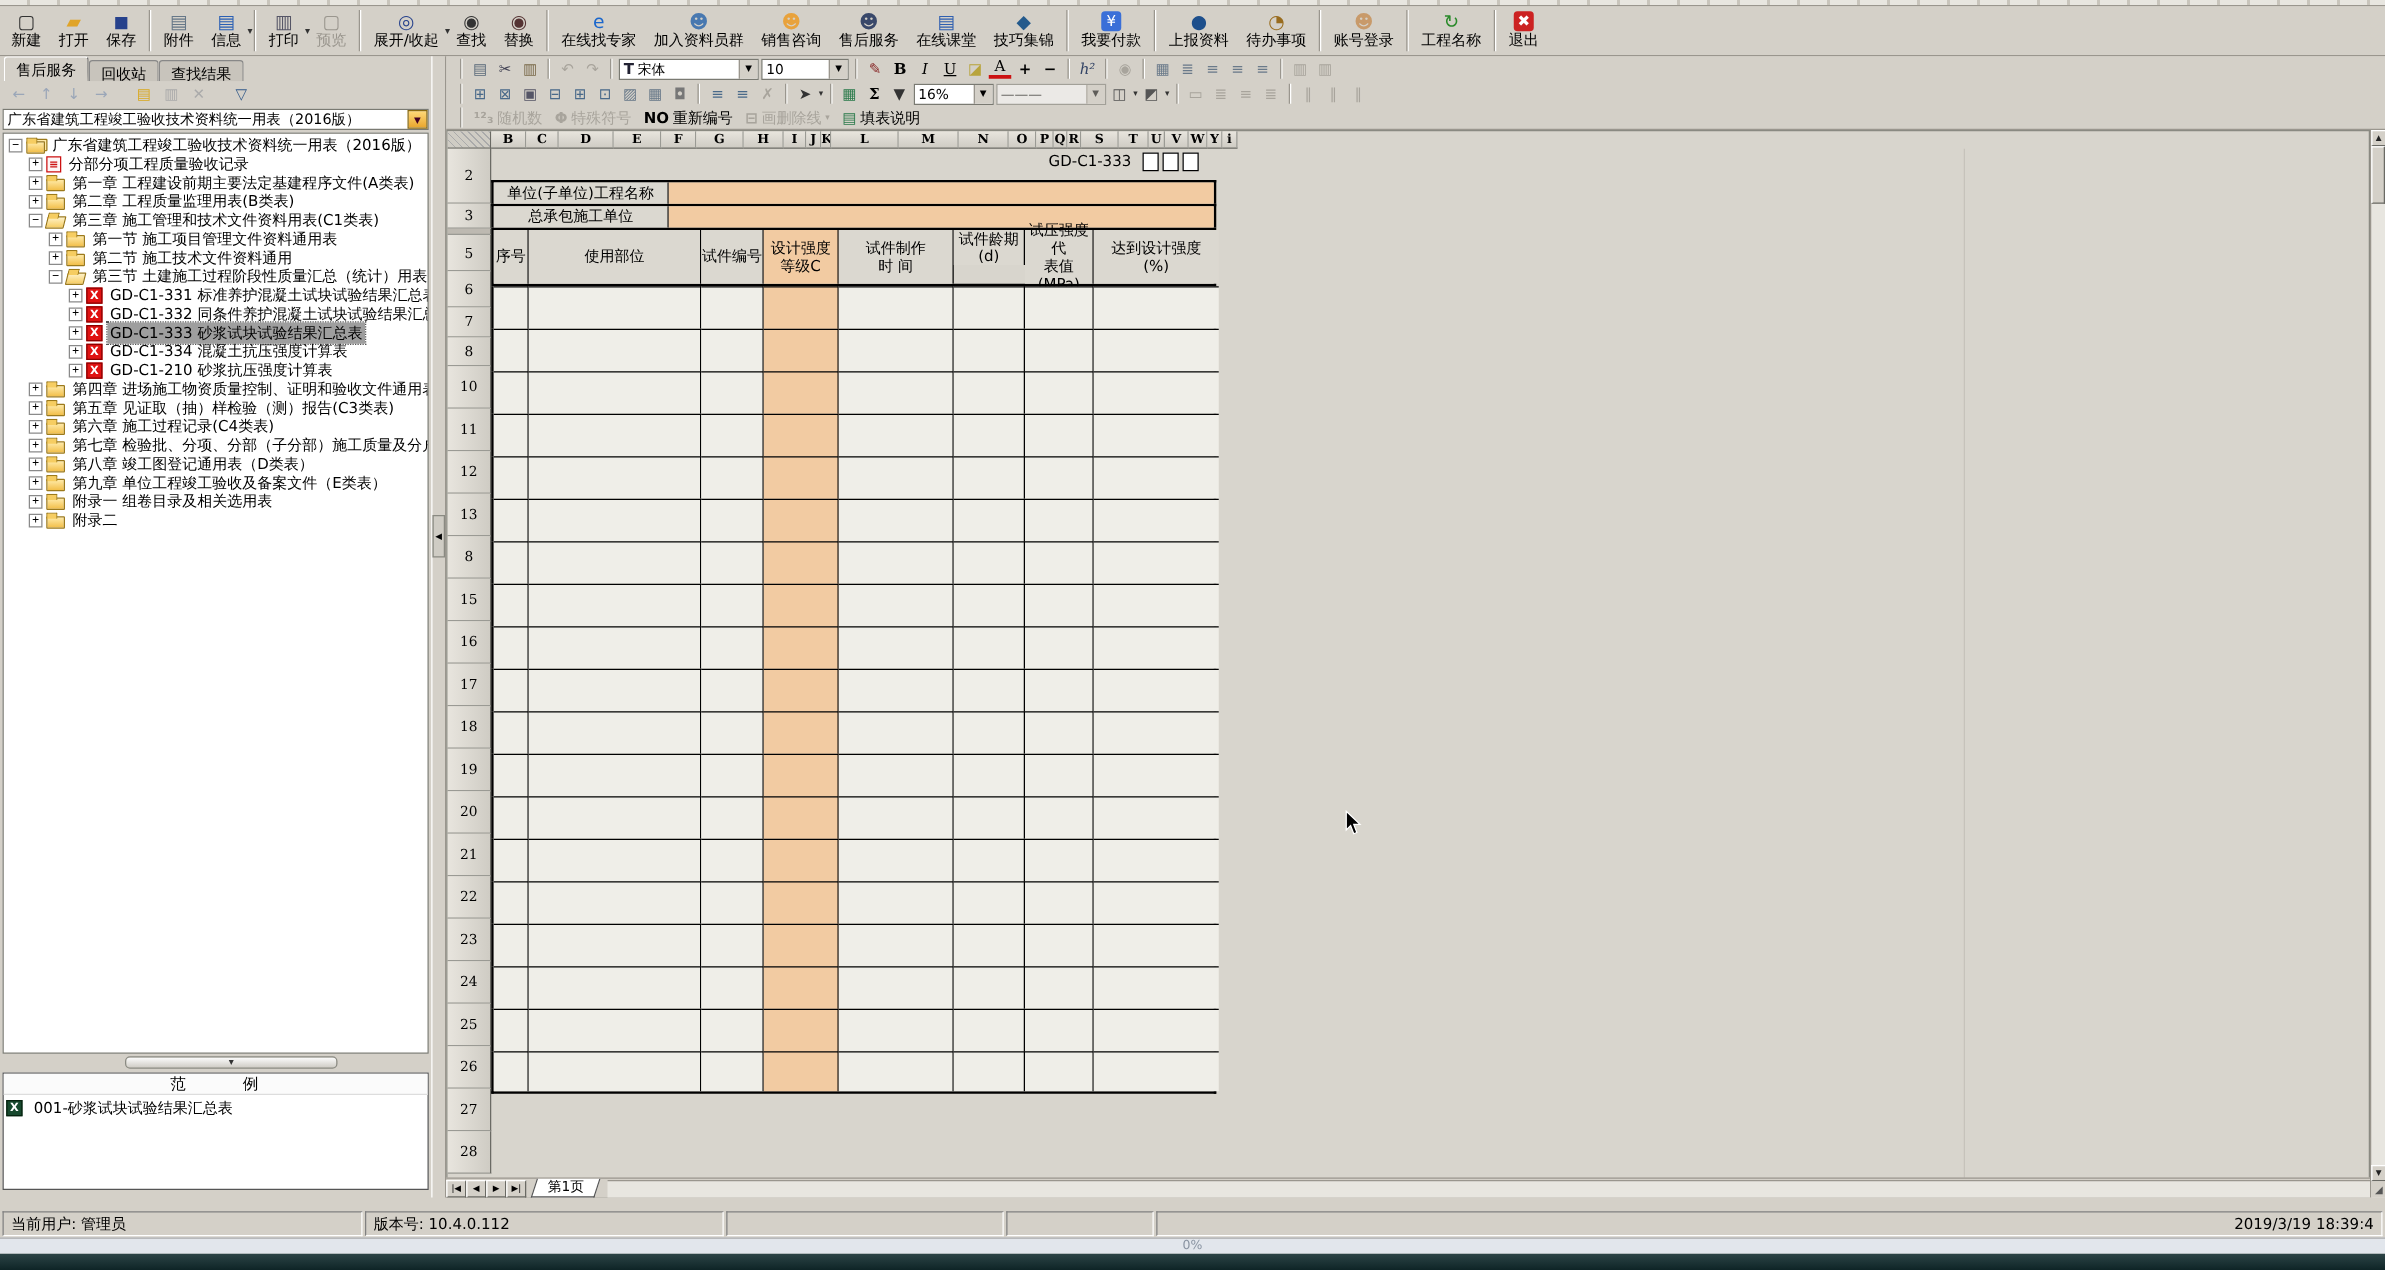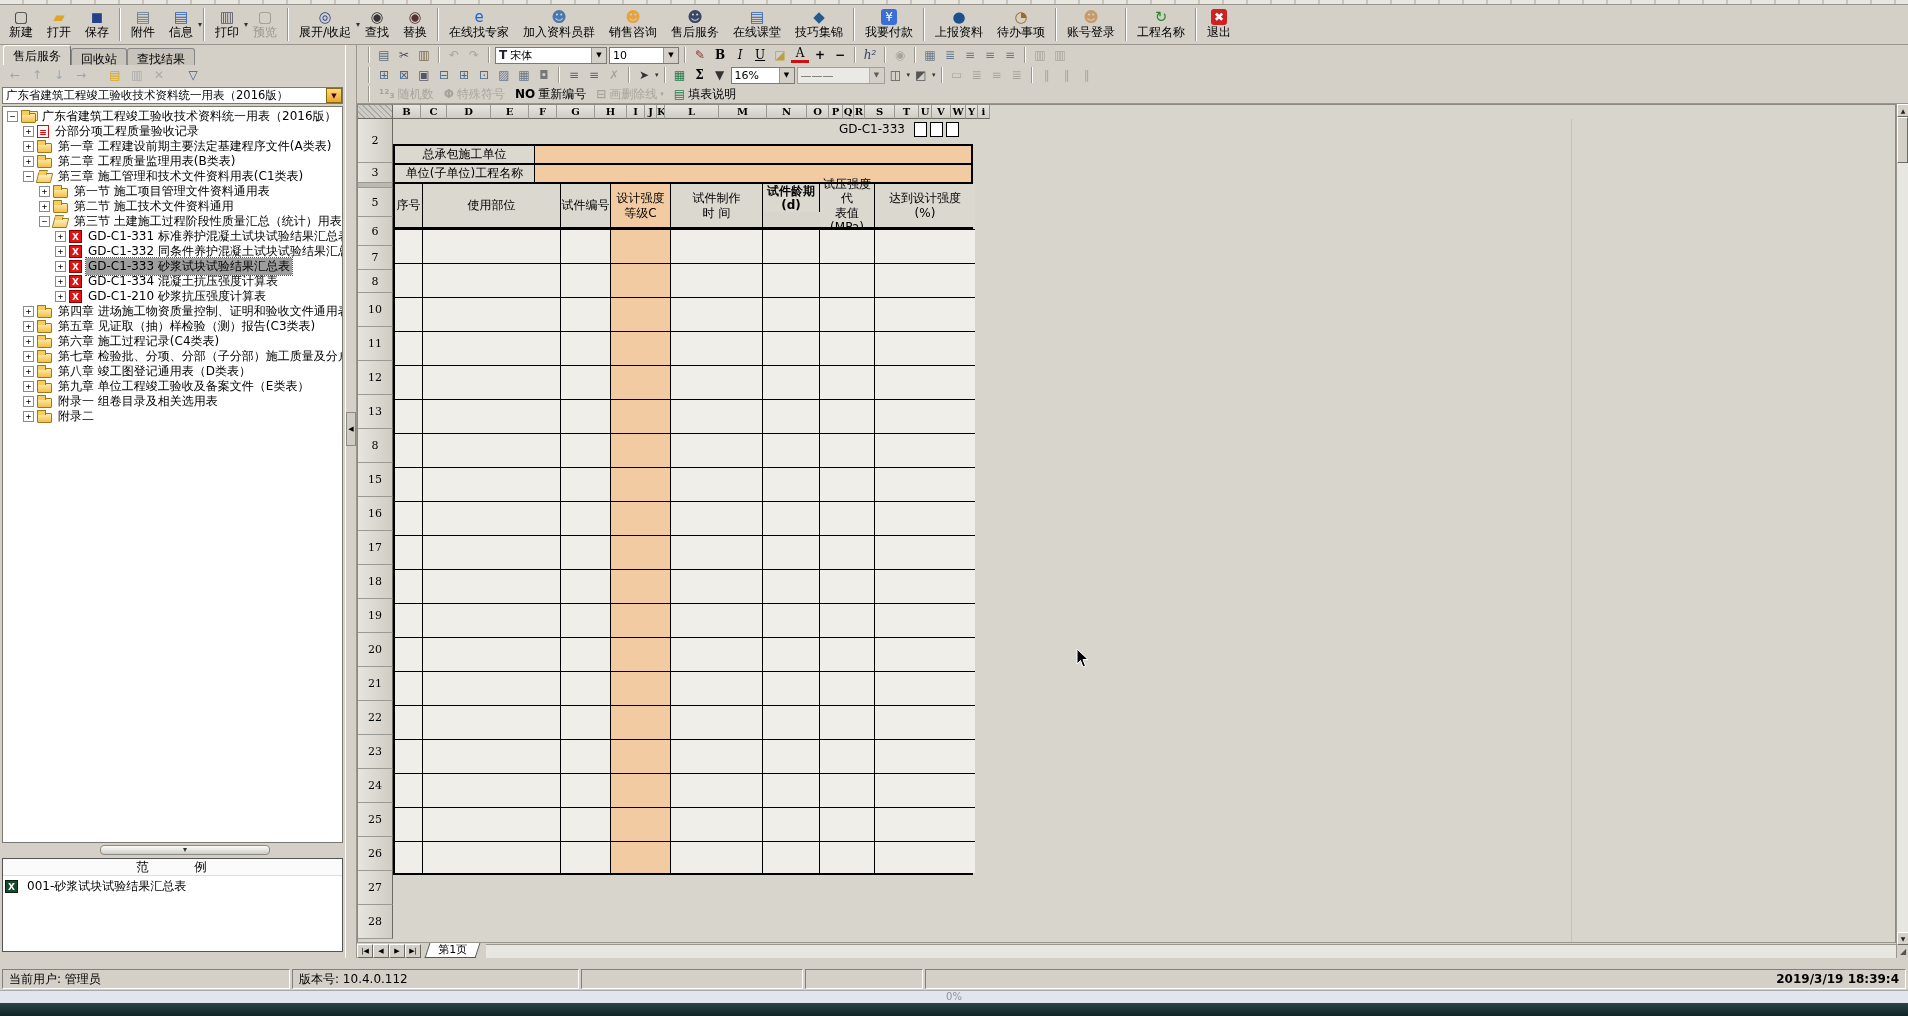--- a/index.html
+++ b/index.html
@@ -565,36 +565,36 @@
     <div id="pageedge"></div>
     <div id="formcol">
       <div id="fcode">
         <span style="margin-right:6px;">GD-C1-333</span>
       <span class="codebox"></span>
           <span class="codebox"></span>
           <span class="codebox"></span>
         </div>
       <div id="fgap"></div>
       <div class="frow">
+        <div class="flabel">单位(子单位)工程名称</div>
+        <div class="finput"></div>
+      </div>
+      <div class="frow">
         <div class="flabel">总承包施工单位</div>
-        <div class="finput"></div>
-      </div>
-      <div class="frow">
-        <div class="flabel">单位(子单位)工程名称</div>
         <div class="finput"></div>
       </div>
       <div id="fheads">
           <div class="fh" style="width: 28px; height: 43px; flex: 0 0 auto;">序号</div>
           <div class="fh" style="width: 138px; height: 43px; flex: 0 0 auto;">使用部位</div>
           <div class="fh" style="width: 50px; height: 43px; flex: 0 0 auto;">试件编号</div>
           <div class="fh peach" style="width: 60px; height: 43px; flex: 0 0 auto;">设计强度
 等级C</div>
           <div class="fh" style="width: 92px; height: 43px; flex: 0 0 auto;">试件制作
 时  间</div>
-          <div class="fh" style="width: 57px; height: 28px; flex: 0 0 auto; font-weight: bold;">试件龄期
+          <div class="fh" style="width: 57px; height: 28px; flex: 0 0 auto;">试件龄期
 (d)</div>
           <div class="fh" style="width: 55px; height: 43px; flex: 0 0 auto;">试压强度代
 表值
 (MPa)</div>
           <div class="fh" style="width: 100px; height: 43px; flex: 0 0 auto;">达到设计强度
 (%)</div>
         </div>
       <div id="fdata">
           <div class="fdrow">
             <div class="fd" style="width: 28px; flex: 0 0 auto;"></div>
@@ -806,21 +806,21 @@
         <span>第1页</span>
       </span>
     <span id="htrack"></span>
   </div>
 
   <div id="statusbar" class="abs">
     <span class="scell" style="width:288px;">当前用户: 管理员</span>
     <span class="scell" style="width:287px;">版本号: 10.4.0.112</span>
     <span class="scell" style="width:222px;"></span>
     <span class="scell" style="width:118px;"></span>
-    <span class="scell" style="flex:1; justify-content:flex-end;font-weight:bold;">2019/3/19 18:39:4</span>
+    <span class="scell" style="flex:1; justify-content:flex-end;">2019/3/19 18:39:4</span>
   </div>
   <div id="progressstrip" class="abs">
     <span>0%</span>
   </div>
   <div id="darkstrip" class="abs"></div>
 
   <svg id="cursor" class="abs" viewBox="0 0 14 21">
     <polygon points="1,1 1,16 4.5,12.5 7,19 9.5,18 7,11.5 12,11.5" fill="#000" stroke="#fff" stroke-width="1"></polygon>
   </svg>
 </div>

